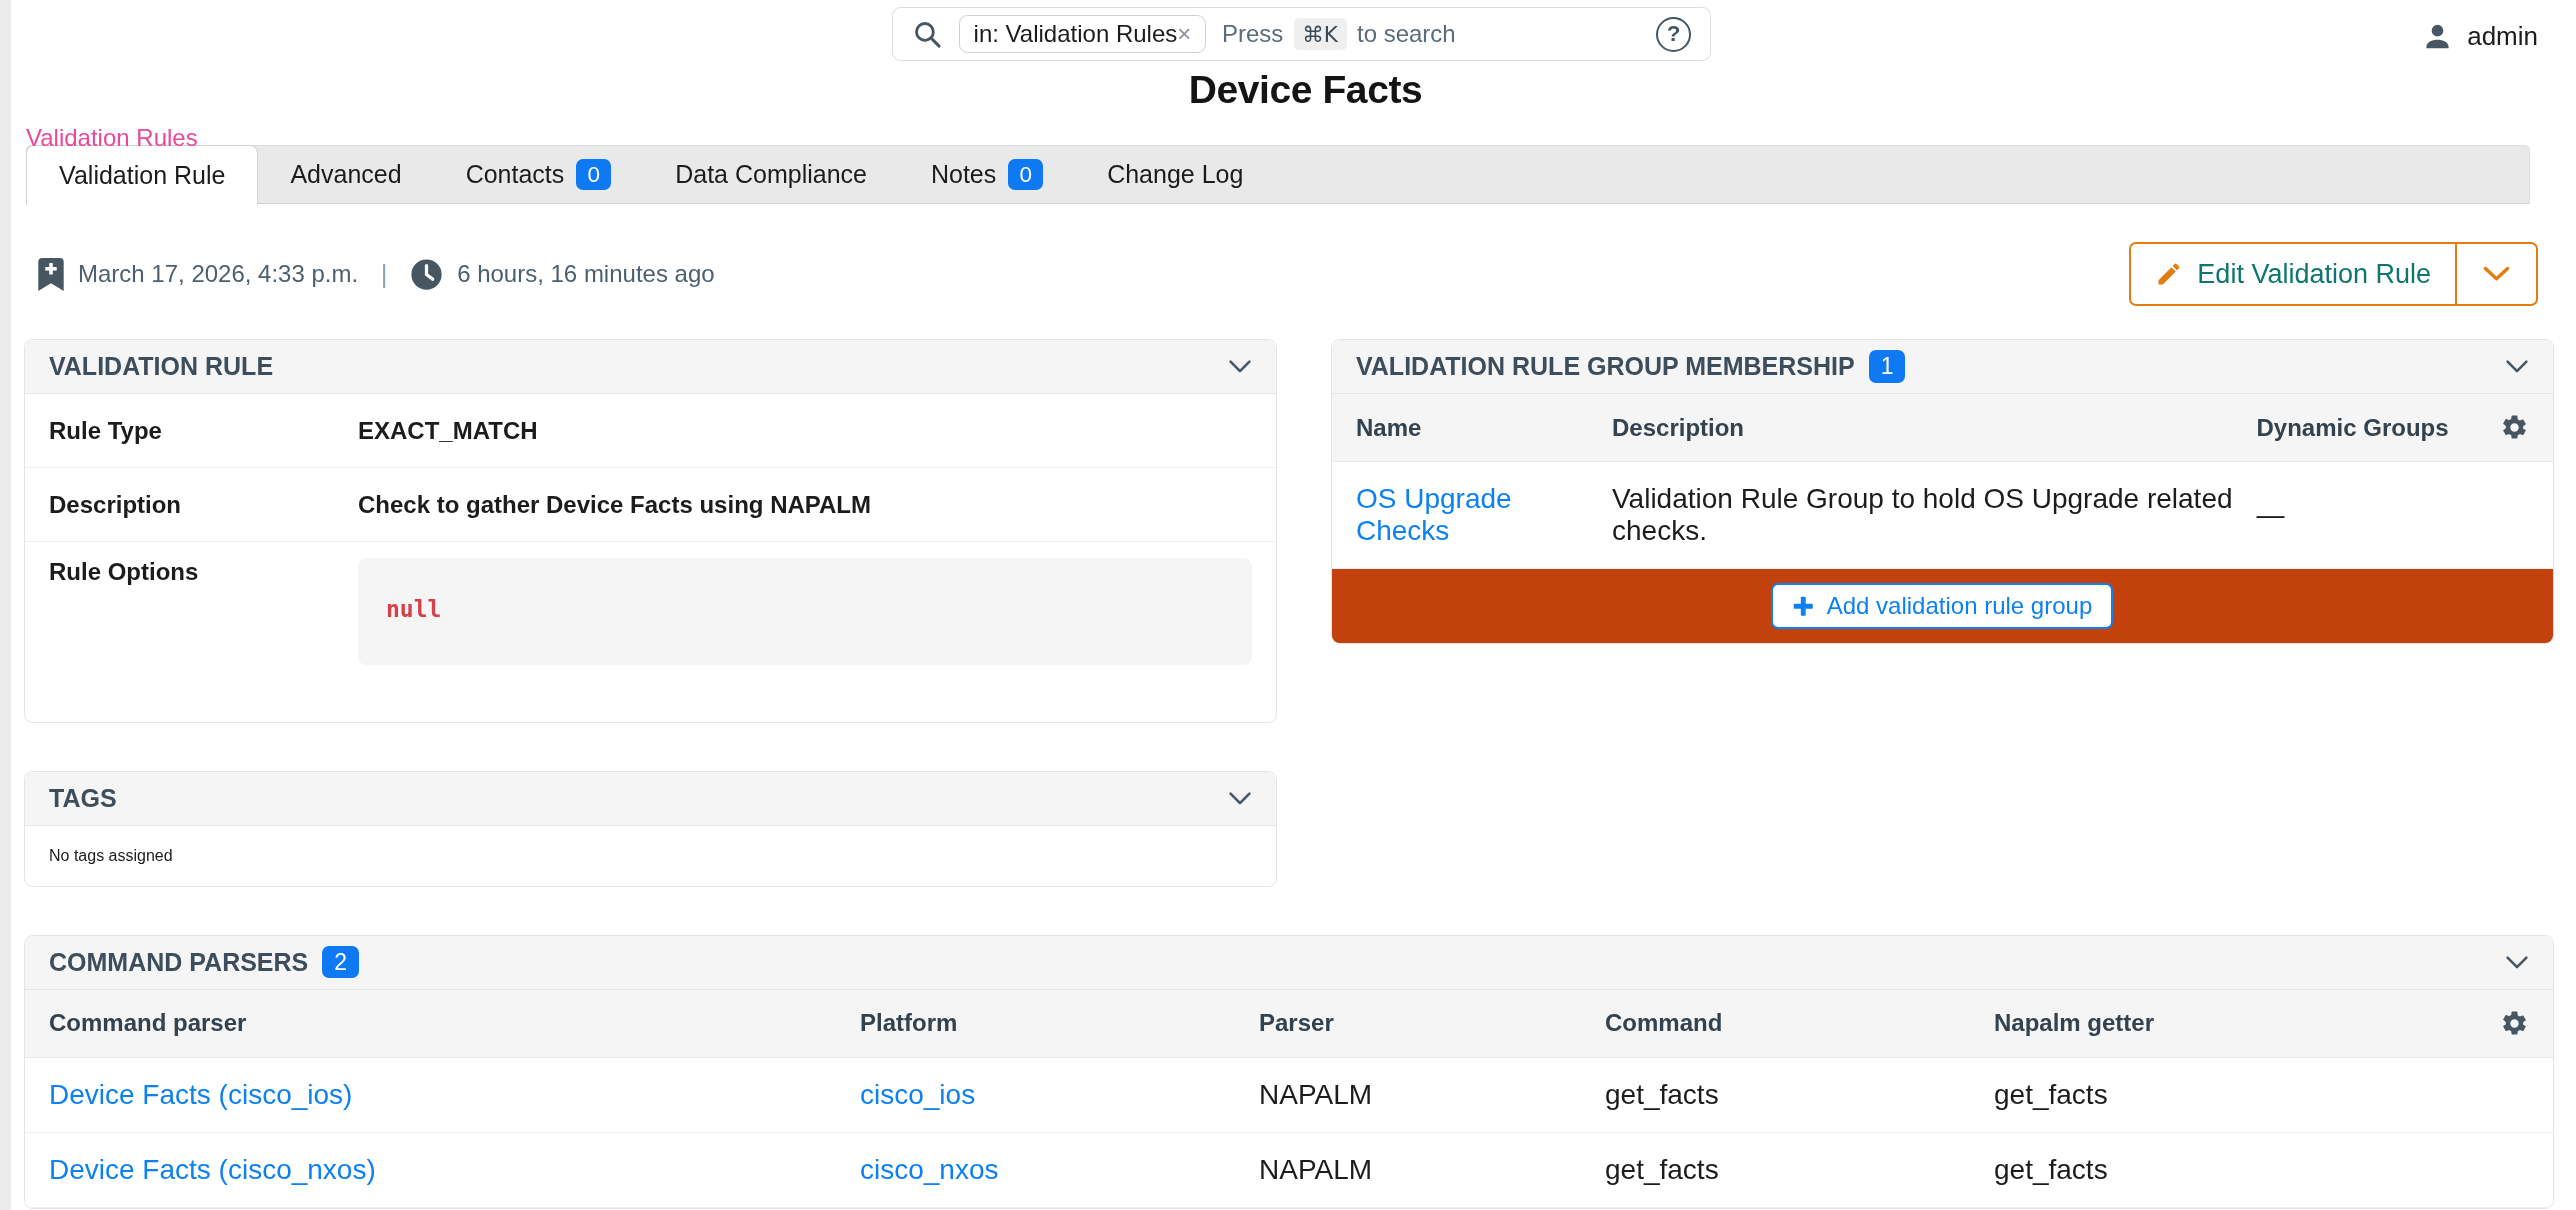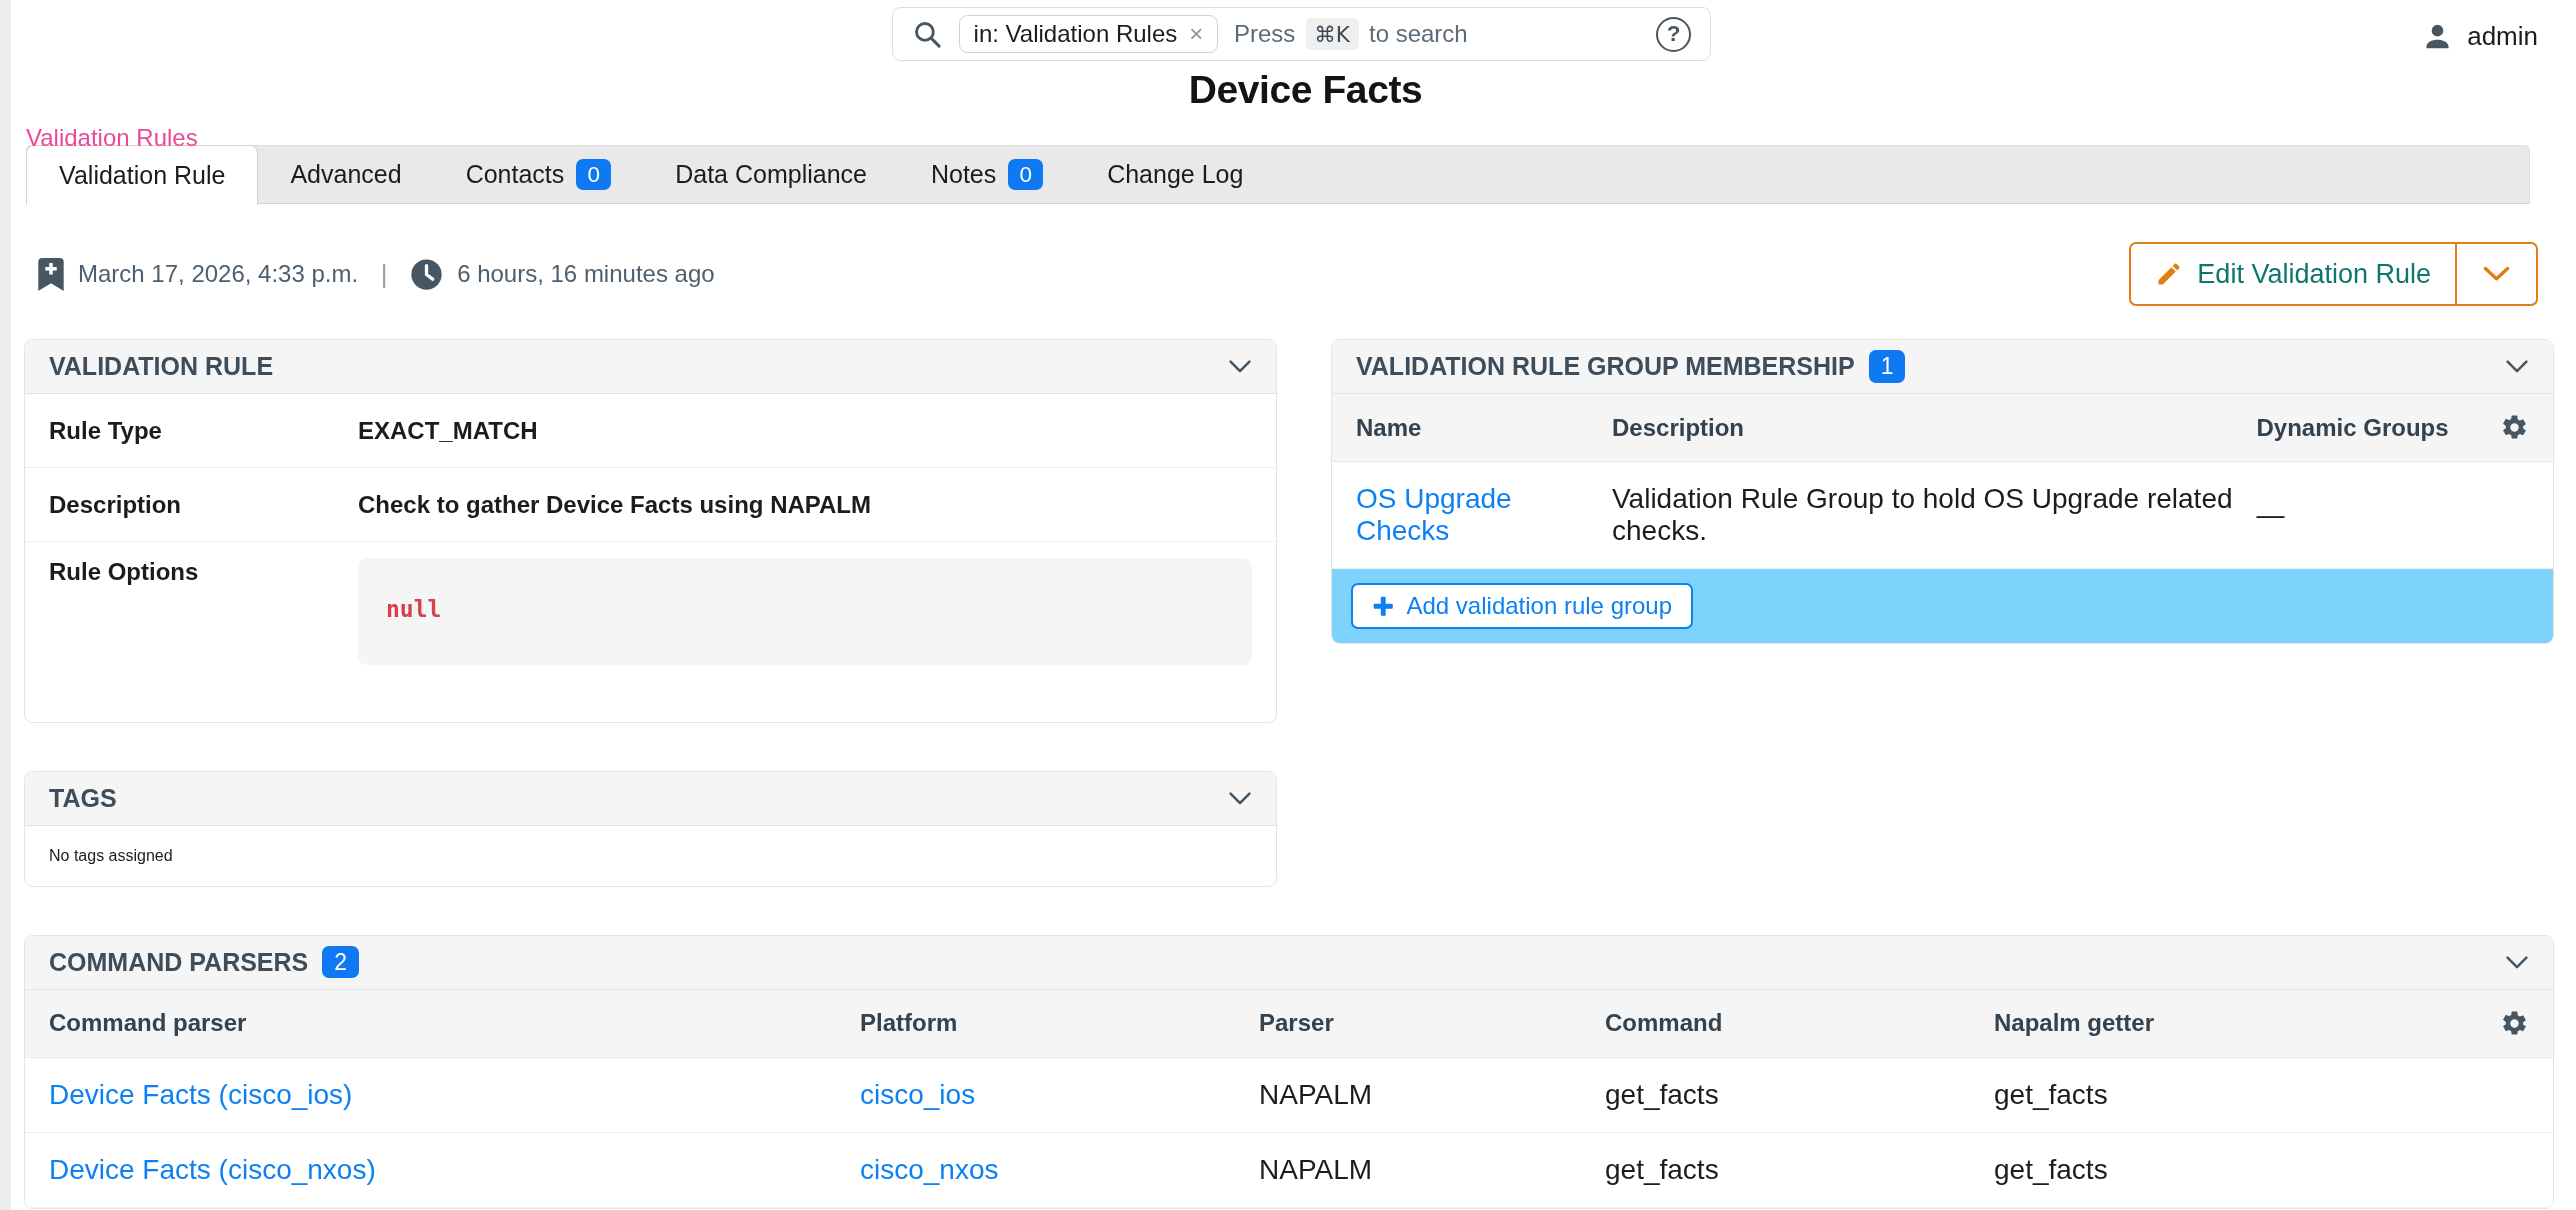--- a/index.html
+++ b/index.html
@@ -8,21 +8,21 @@
   .left-strip { position:absolute; left:0; top:0; width:11.2px; height:1210px; background:#ececec; }
 
   
   .header { position:relative; height:104px; }
   .logo-row { display:flex; align-items:center; gap:19px; padding:14px 0 0 35px;flex-direction:column; }
   .logo-chevrons { display:flex; align-items:center; }
   .page-title { font-size:39px; font-weight:700; color:#141414; letter-spacing:-0.4px; }
   .breadcrumb { padding:12px 0 0 26px; color:#ec4899; font-size:24px; }
 
   .search-bar { position:absolute; left:892px; top:7px; width:819px; height:54px; background:#fff; border:1.7px solid #dcdcdc; border-radius:8.6px; display:flex; align-items:center; padding:0 19px; gap:15.6px; }
-  .search-chip { display:flex; align-items:center; gap:12px; border:1.7px solid #cfcfcf; border-radius:8.6px; padding:4.3px 14px; font-size:24px; color:#1c1c1c; background:#fff; }
+  .search-chip { display:flex; align-items:center; border:1.7px solid #cfcfcf; border-radius:8.6px; padding:4.3px 14px; font-size:24px; color:#1c1c1c; background:#fff; }
   .chip-close { color:#8a949c; font-size:24px; cursor:pointer; }
   .search-hint { color:#5c6b78; font-size:24px; display:flex; align-items:center; gap:10.4px; }
   .kbd { background:#efefef; border-radius:5.2px; padding:3.5px 8.6px; font-size:21.6px; color:#3c4a56; font-family:"DejaVu Sans",sans-serif; }
   .help-circle { margin-left:auto; width:35px; height:35px; border:2.6px solid #465662; border-radius:50%; display:flex; align-items:center; justify-content:center; color:#465662; font-weight:700; font-size:22.5px; }
 
   .user-block { position:absolute; right:38px; top:19px; display:flex; align-items:center; gap:12px; font-size:26px; color:#1c1c1c; }
 
   
   .tabs { margin:41px 46px 0 26px; display:flex; align-items:stretch; height:59px; background:#e9e9e9; border:0.9px solid #dedede; border-bottom:1.7px solid #d4d4d4; border-radius:5.2px 5.2px 0 0; }
   .tab { display:flex; align-items:center; gap:12px; padding:0 32px; font-size:25px; color:#1c1c1c; cursor:pointer; }
@@ -50,21 +50,21 @@
   .kv-row { display:flex; padding:22.5px 24px; border-bottom:1.7px solid #efefef; font-size:24px;font-weight:bold; }
   .kv-row:last-child { border-bottom:none; }
   .kv-label { width:309px; flex:none; }
   .kv-value { flex:1; }
   .kv-options { padding:15.6px 24px 57px; }
   .code-block { flex:1; background:#f5f5f5; border-radius:8.6px; padding:38px 28px 43px; font-family:"DejaVu Sans Mono",monospace; font-size:23px; color:#d6404b; }
 
   
   .tbl-header { display:flex; align-items:center; background:#f5f5f5; border-bottom:1.7px solid #e9e9e9; padding:19px 24px; font-weight:700; color:#33424e; font-size:24px; }
   .tbl-row { display:flex; align-items:center; padding:21px 24px; border-bottom:1.7px solid #efefef; font-size:28px; background:#fff; }
-  .tbl-footer { background:#7dd3fc; padding:14px 19px; display:flex; justify-content:flex-start; }
+  .tbl-footer { background:#c2410c; padding:14px 19px; display:flex; justify-content:center; }
   .link { color:#0d80f2; cursor:pointer; text-decoration:none; }
   .gear-cell { width:47px; flex:none; display:flex; justify-content:flex-end; }
 
   
   .m-name { width:256px; flex:none; }
   .m-desc { flex:1; }
   .m-dyn  { width:225px; flex:none; }
 
   
   .c-parser { width:811px; flex:none; }

